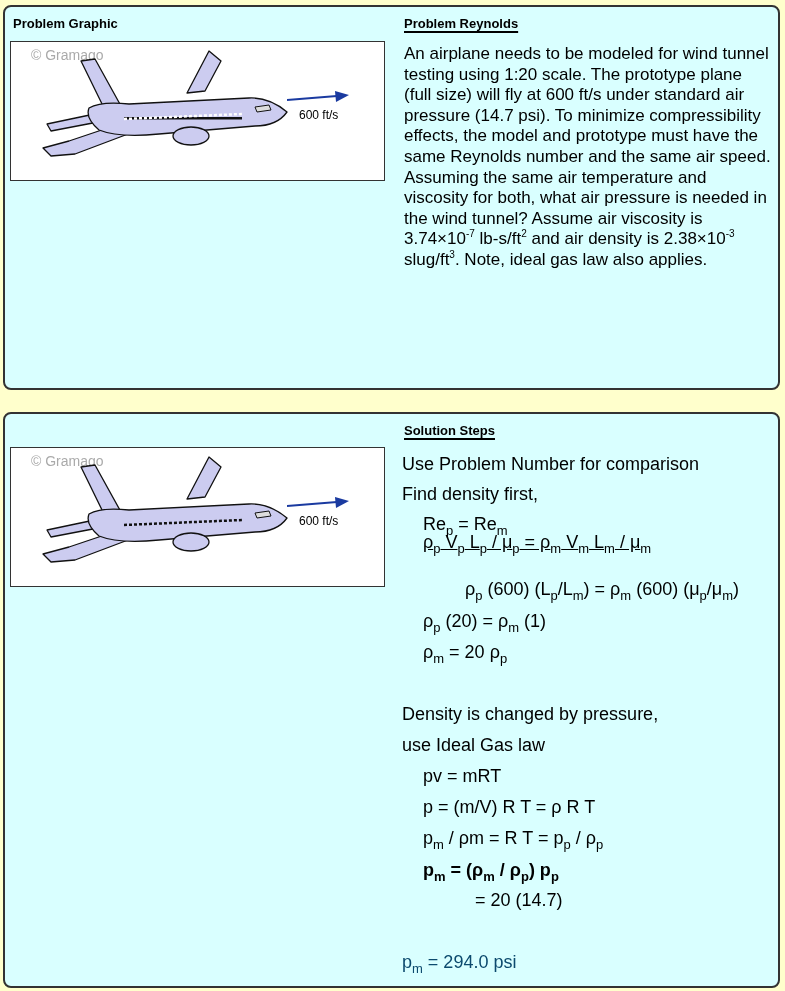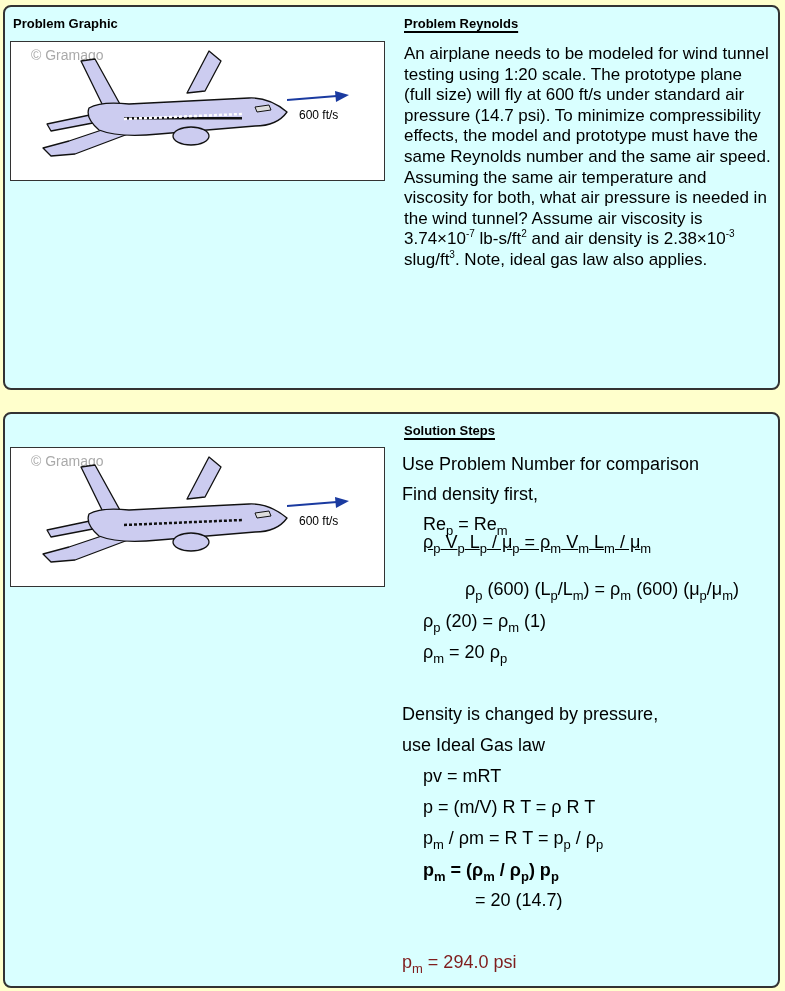--- a/index.html
+++ b/index.html
@@ -13,21 +13,21 @@
   .copy{position:absolute;left:20px;top:5px;color:#aaa;font-size:14px;}
   .plane{position:absolute;left:18px;top:4px;width:270px;height:115px;}
   .speed{position:absolute;left:288px;top:66px;font-size:12px;}
   .arrow{position:absolute;left:276px;top:48px;width:62px;height:14px;}
   .stmt{position:absolute;left:404px;top:44px;width:368px;font-size:17px;line-height:20.6px;}
   sup{font-size:10px;line-height:0;}
   .step{position:absolute;left:402px;font-size:18px;white-space:nowrap;}
   .step.i{left:423px;}
   .step.ii{left:458px;margin-left:17px;}
   sub{font-size:13px;line-height:0;vertical-align:-5px;}
-  .ans{color:#7f1d1d;text-align:center;}
+  .ans{color:#0c4a6e;text-align:center;}
 </style>
 </head>
 <body>
 
 <div class="panel" id="top"></div>
 <div class="panel" id="bottom"></div>
 
 <div class="hdr" style="left:13px;top:16px;">Problem Graphic</div>
 <div class="hdr u" style="left:404px;top:16px;">Problem Reynolds</div>
 

